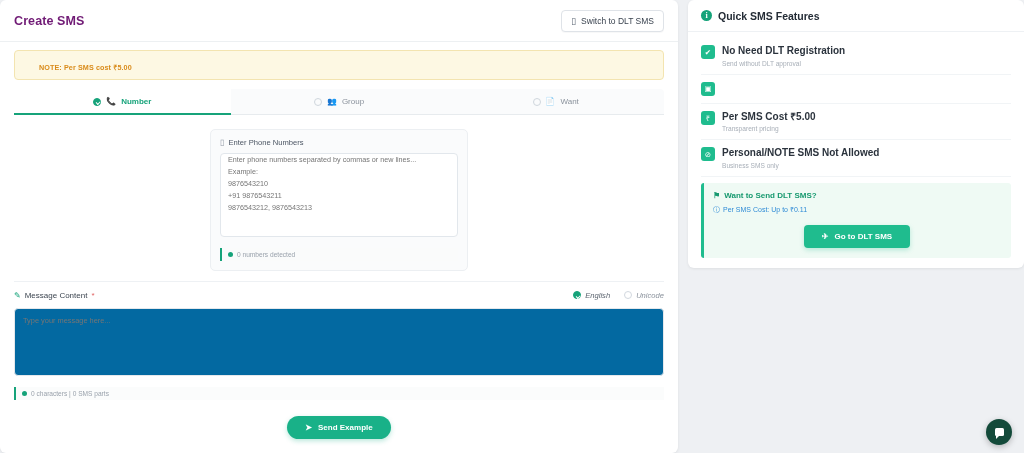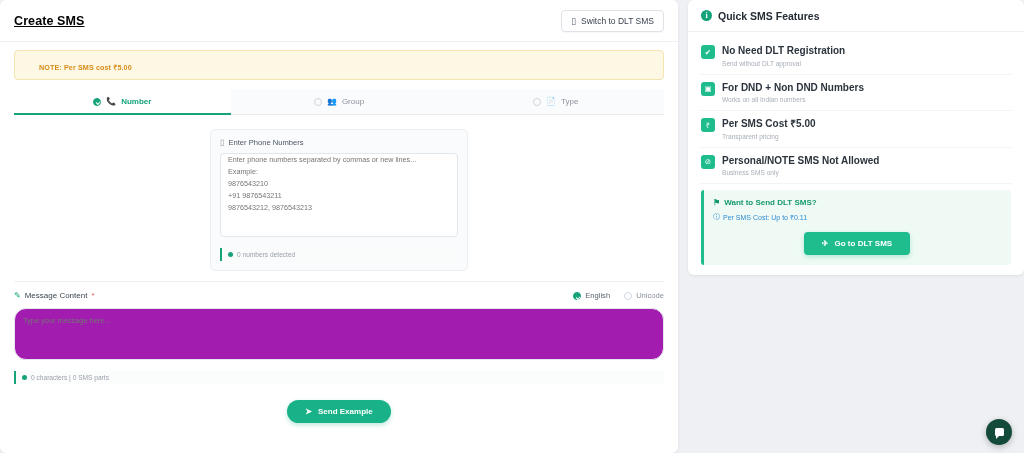--- a/index.html
+++ b/index.html
@@ -18,21 +18,21 @@
     border-radius: 6px;
     display: flex; flex-direction: column;
     box-shadow: 0 1px 3px rgba(0,0,0,.07);
   }
   .card-header {
     height: 42px; flex: 0 0 42px;
     display: flex; align-items: center; justify-content: space-between;
     padding: 0 14px;
     border-bottom: 1px solid #edf0f2;
   }
-  .card-title { font-size: 12.5px; font-weight: bold; color: #000000; letter-spacing: .1px; text-decoration: underline; }
+  .card-title { font-size: 12.5px; font-weight: bold; color: #701a75; letter-spacing: .1px; }
   .switch-dlt-btn {
     display: flex; align-items: center; gap: 5px;
     border: 1px solid #dfe3e8; background: #fff;
     border-radius: 4px; padding: 5px 9px;
     font-size: 8.5px; color: #3b4450; cursor: pointer;
     box-shadow: 0 1px 1px rgba(0,0,0,.03);
   }
   .switch-dlt-btn .ic { font-size: 9px; color: #5a6573; }
 
   .body-wrap { padding: 8px 14px 0 14px; }
@@ -106,32 +106,32 @@
   }
   .dot-green { width:5px;height:5px;border-radius:50%;background:#16a37a;display:inline-block;flex:0 0 5px;}
 
   
   .msg-section { border-top: 1px solid #eef1f4; padding: 9px 0 0 0; }
   .msg-head { display: flex; align-items: center; justify-content: space-between; margin-bottom: 8px;}
   .msg-label { font-size: 8px; color: #3d4651; display:flex; align-items:center; gap:4px;}
   .msg-label .ic { color:#16a37a; font-size:8px;}
   .req { color: #e06060; font-size: 8px; }
   .enc-opts { display: flex; gap: 14px; align-items: center; }
-  .enc { display: flex; align-items: flex-end; gap: 4px; font-size: 7.6px; color: #8a929c; cursor: pointer;}
+  .enc { display: flex; align-items: flex-start; gap: 4px; font-size: 7.6px; color: #8a929c; cursor: pointer; font-style: italic;}
   .enc.active { color: #5c6570; }
   .enc .rd { width: 8px; height: 8px; border-radius: 50%; border: 1px solid #d2d8df; display:inline-block;flex:0 0 8px;}
   .enc.active .rd { background:#16a37a; border-color:#16a37a; position:relative;}
   .enc.active .rd::before{
     content:""; position:absolute; left:2px; top:2.8px; width:3px; height:1.6px;
     border-left:1.1px solid #fff; border-bottom:1.1px solid #fff; transform:rotate(-45deg);
   }
   .msg-textarea {
-    width: 100%; height: 52px;
-    border: 1px solid #e4e8ec; border-radius: 12px;
-    background:#a21caf;
+    width: 100%; height: 68px;
+    border: 1px solid #e4e8ec; border-radius: 4px;
+    background:#0369a1;
     padding: 7px 8px;
     font-family: "Liberation Sans", sans-serif;
     font-size: 7.4px; color: #b8bec6;
     resize: none; outline: none;
   }
   .char-bar {
     margin-top: 7px;
     border-left: 2px solid #16a37a;
     background: #fbfcfc;
     padding: 3px 0 3px 6px;
@@ -238,21 +238,21 @@
           <span>Number</span>
         </div>
         <div class="tab">
           <span class="tab-radio"></span>
           <span class="tab-ic">👥</span>
           <span>Group</span>
         </div>
         <div class="tab">
           <span class="tab-radio"></span>
           <span class="tab-ic">📄</span>
-          <span>Type</span>
+          <span>Want</span>
         </div>
       </div>
 
       <div class="phone-area">
         <div class="phone-panel">
           <div class="phone-label">
             <span class="ic">▯</span>
             <span>Enter Phone Numbers</span>
           </div>
           <textarea class="phone-textarea" placeholder="Enter phone numbers separated by commas or new lines...
@@ -315,24 +315,20 @@
         <div class="feat">
           <span class="feat-ic">✔</span>
           <div>
             <div class="feat-t">No Need DLT Registration</div>
             <div class="feat-s">Send without DLT approval</div>
           </div>
         </div>
 
         <div class="feat">
           <span class="feat-ic">▣</span>
-          <div>
-            <div class="feat-t">For DND + Non DND Numbers</div>
-            <div class="feat-s">Works on all Indian numbers</div>
-          </div>
         </div>
 
         <div class="feat">
           <span class="feat-ic">₹</span>
           <div>
             <div class="feat-t">Per SMS Cost ₹5.00</div>
             <div class="feat-s">Transparent pricing</div>
           </div>
         </div>
 

